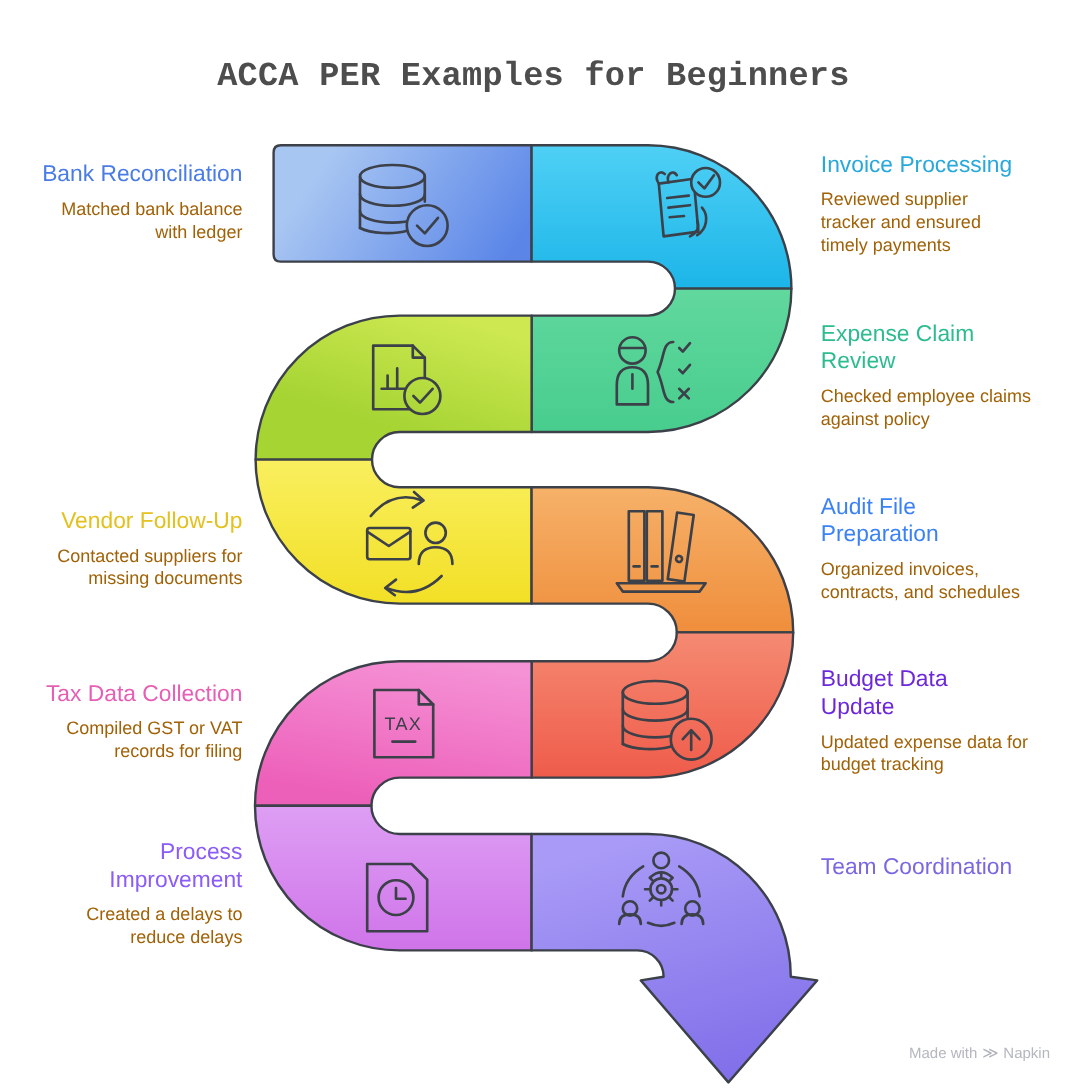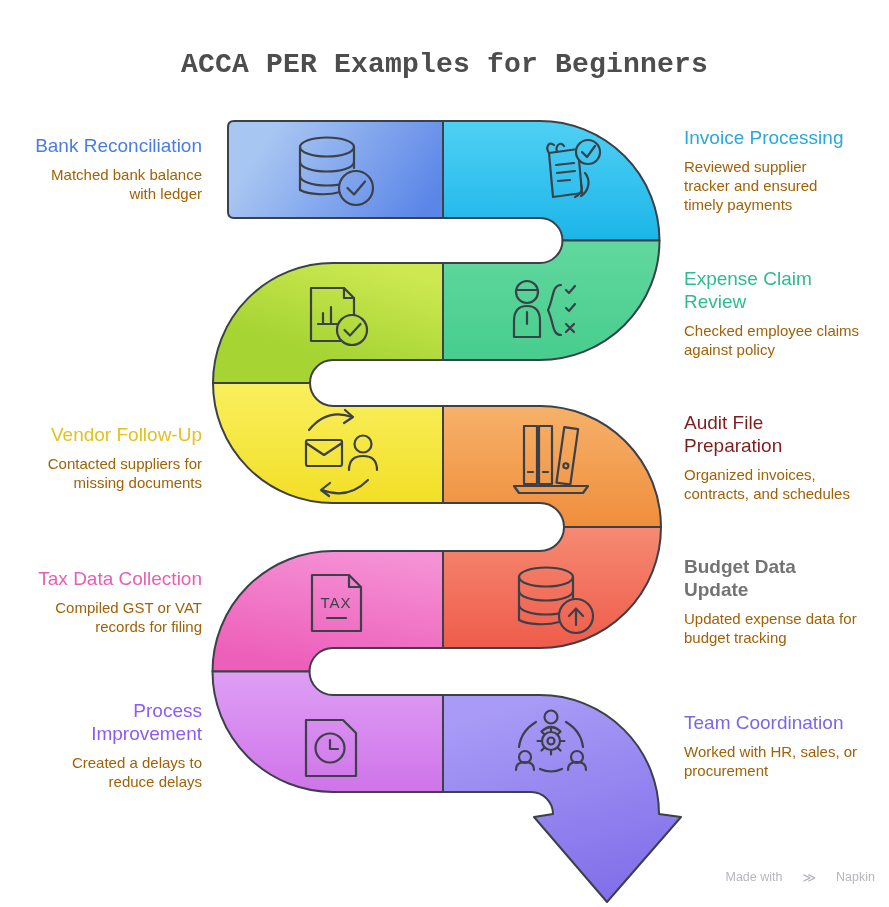--- a/index.html
+++ b/index.html
@@ -16,21 +16,21 @@
   .item.left{text-align:right;right:687px;}
   .item.right{text-align:left;left:684px;}
   .item h2{margin:0;font-size:19px;font-weight:500;line-height:1.22;}
   .item.left h2{margin-left:auto;}
   .item p{
     margin:9px 0 0;font-size:15px;line-height:1.26;color:#a16207;
   }
   .item.left p{margin-left:auto;}
   .watermark{
     position:absolute;top:870px;right:14px;font-size:12.5px;color:#b4b7bd;
-    display:flex;align-items:flex-start;gap:20px;
+    display:flex;align-items:center;gap:4px;
   }
   .wm-logo{font-size:13px;color:#aeb1b8;}
 </style>
 </head>
 <body>
 
 <div class="page-title">ACCA PER Examples for Beginners</div>
 
 <svg class="snake-svg" width="889" height="907" viewBox="0 0 889 907">
   <defs>
@@ -207,29 +207,28 @@
 
 <div class="item right" style="top:126px">
   <h2 style="color: rgb(41, 168, 219);">Invoice Processing</h2>
   <p style="max-width:155px">Reviewed supplier tracker and ensured timely payments</p>
 </div>
 <div class="item right" style="top:267px">
   <h2 style="max-width: 160px; color: rgb(45, 188, 143);">Expense Claim Review</h2>
   <p style="max-width:185px">Checked employee claims against policy</p>
 </div>
 <div class="item right" style="top:411px">
-  <h2 style="max-width: 135px; color: #7f1d1d;">Audit File Preparation</h2>
+  <h2 style="max-width: 135px; color: #3b82f6;">Audit File Preparation</h2>
   <p style="max-width:175px">Organized invoices, contracts, and schedules</p>
 </div>
 <div class="item right" style="top:555px">
-  <h2 style="max-width: 155px; color: #737373; font-weight: bold;">Budget Data Update</h2>
+  <h2 style="max-width: 155px; color: #6d28d9;">Budget Data Update</h2>
   <p style="max-width:180px">Updated expense data for budget tracking</p>
 </div>
 <div class="item right" style="top:711px">
   <h2 style="color: rgb(123, 104, 225);">Team Coordination</h2>
-  <p style="max-width:185px">Worked with HR, sales, or procurement</p>
 </div>
 
 <div class="watermark">
   <span>Made with</span>
   <span class="wm-logo">≫</span>
   <span>Napkin</span>
 </div>
 
 </body></html>

